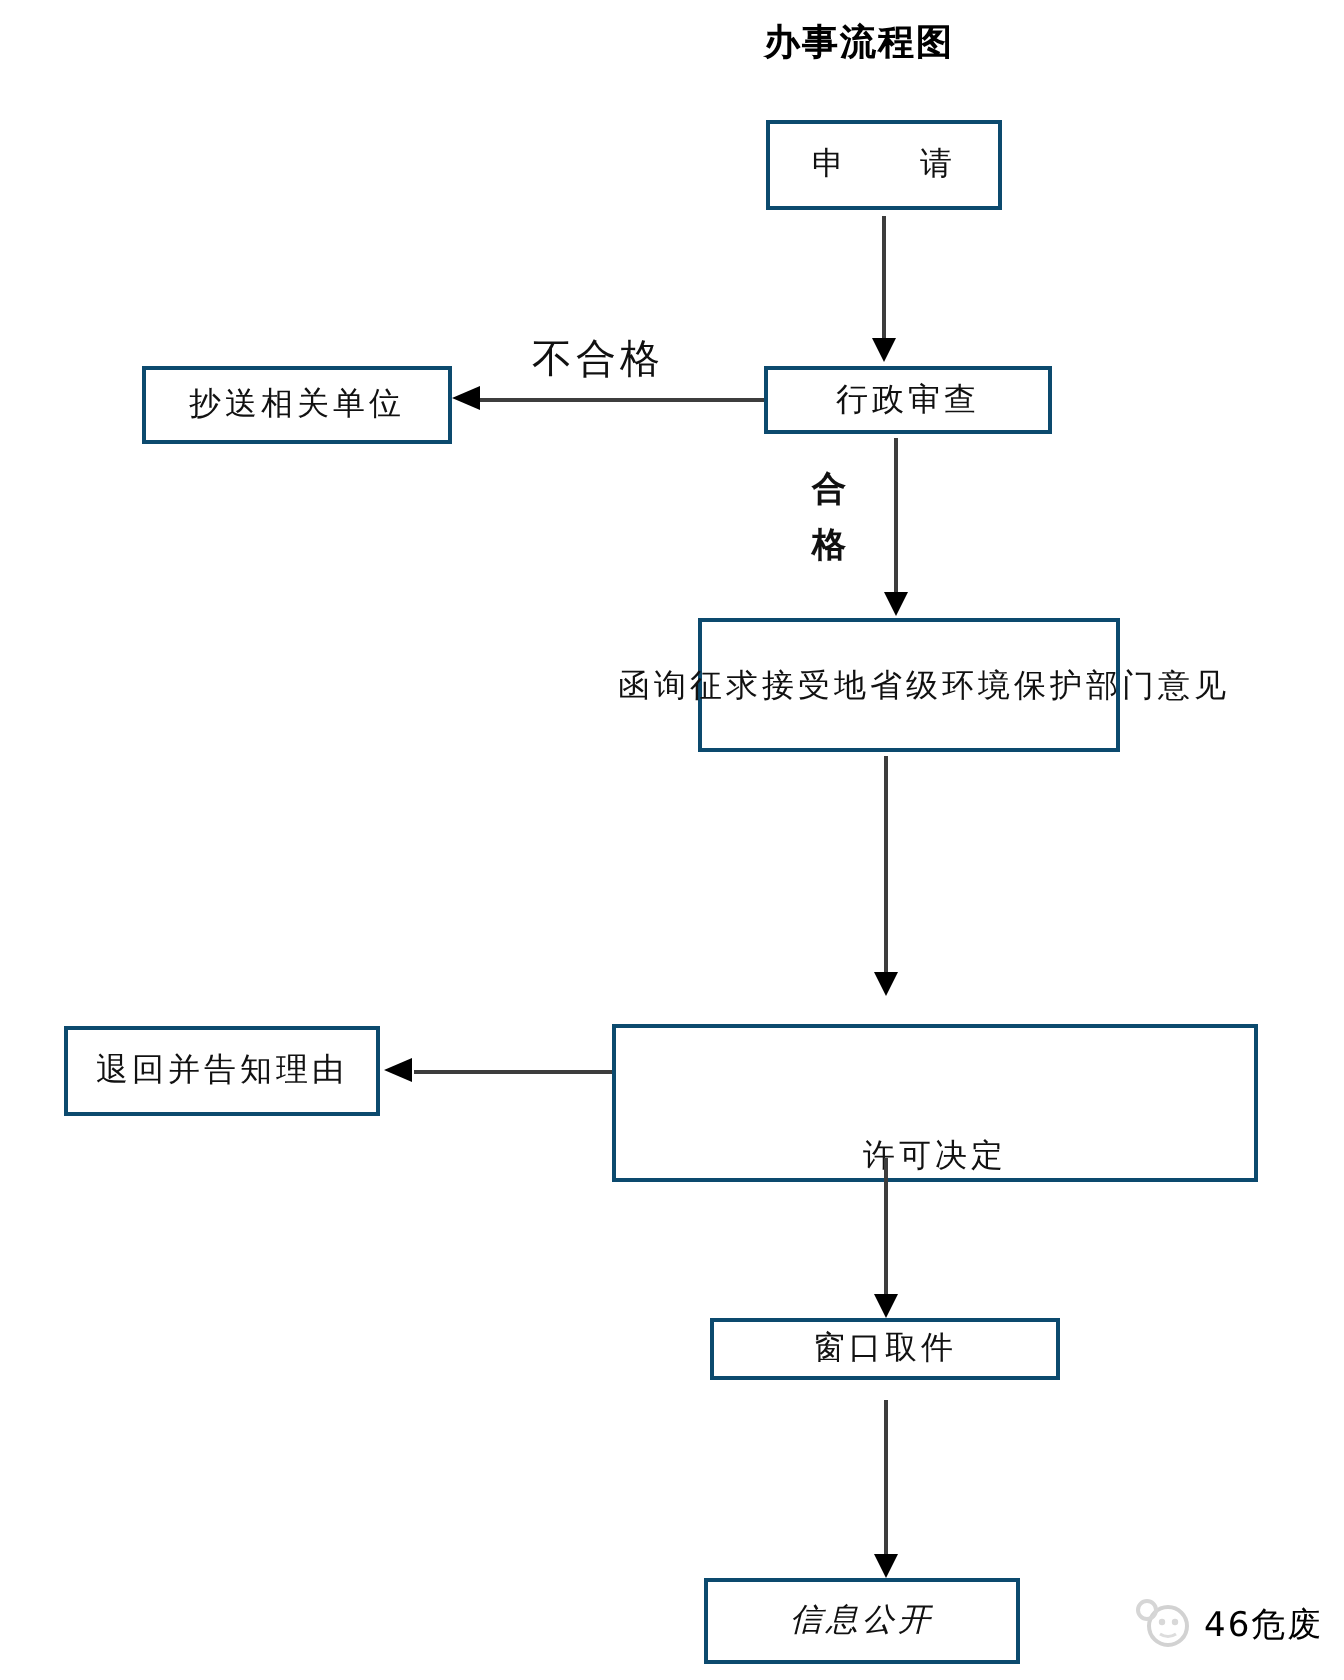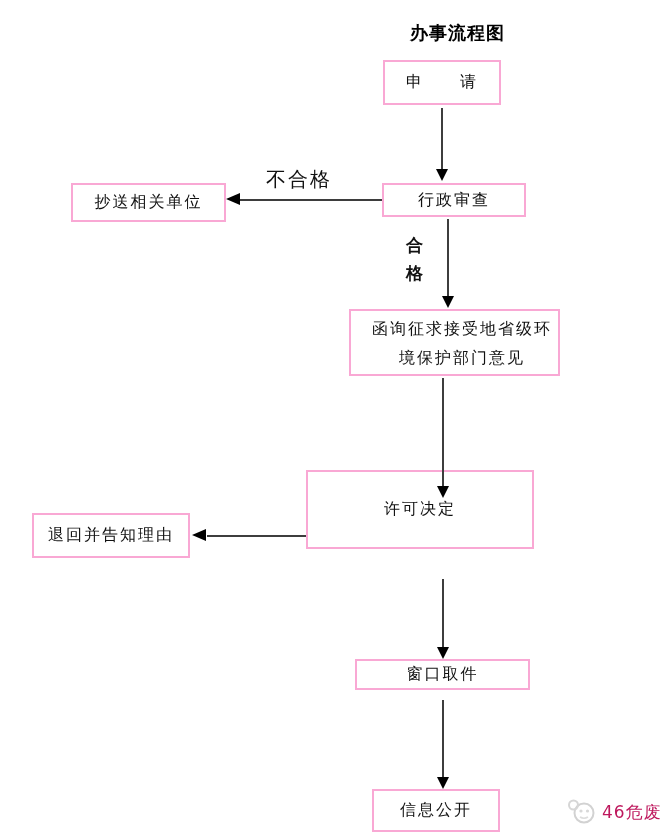--- a/index.html
+++ b/index.html
@@ -15,32 +15,32 @@
     position:absolute;
     font-size:18px;
     font-weight:700;
     letter-spacing:1px;
     color:#000;
     white-space:nowrap;
   }
   .fbox{
     position:absolute;
     box-sizing:border-box;
-    border:2px solid #f9a8d4;
+    border:2px solid #0c4a6e;
     background:#fff;
     display:flex;
     align-items:center;
     justify-content:center;
     font-size:16px;
     letter-spacing:2px;
     color:#111;
     white-space:nowrap;
   }
   .fbox.multi{
-    flex-direction:column;
+    flex-direction:row;
     line-height:29px;
     font-size:16px;
     padding-left:15px;
   }
   .vl{position:absolute;width:2px;background:#3d3d3d;}
   .hl{position:absolute;height:2px;background:#3d3d3d;}
   .ah-down{
     position:absolute;width:0;height:0;
     border-left:6px solid transparent;
     border-right:6px solid transparent;
@@ -71,62 +71,62 @@
   }
   .watermark{
     position:absolute;
     left:566px;top:797px;
     display:flex;
     align-items:center;
     gap:4px;
   }
   .watermark .wm-text{
     font-size:17px;
-    color:#be185d;
+    color:#000000;
     letter-spacing:1px;
     white-space:nowrap;
   }
 </style>
 </head>
 <body>
 
 <div id="canvas">
 
-  <div class="title" style="left:382px;top:21px;margin-left:28px;">办事流程图</div>
+  <div class="title" style="left:382px;top:9px;">办事流程图</div>
 
   <div class="fbox" style="left:383px;top:60px;width:118px;height:45px;">
     <span>申　　请</span>
   </div>
 
   <div class="fbox" style="left:382px;top:183px;width:144px;height:34px;">
     <span>行政审查</span>
   </div>
 
   <div class="fbox" style="left:71px;top:183px;width:155px;height:39px;">
     <span>抄送相关单位</span>
   </div>
 
   <div class="fbox multi" style="left:349px;top:309px;width:211px;height:67px;">
     <span>函询征求接受地省级环</span>
     <span>境保护部门意见</span>
   </div>
 
-  <div class="fbox" style="left:306px;top:470px;width:228px;height:79px;">
+  <div class="fbox" style="left:306px;top:512px;width:323px;height:79px;align-items:flex-end;">
     <span>许可决定</span>
   </div>
 
   <div class="fbox" style="left:32px;top:513px;width:158px;height:45px;">
     <span>退回并告知理由</span>
   </div>
 
   <div class="fbox" style="left:355px;top:659px;width:175px;height:31px;">
     <span>窗口取件</span>
   </div>
 
-  <div class="fbox" style="left:372px;top:789px;width:128px;height:43px;">
+  <div class="fbox" style="left:352px;top:789px;width:158px;height:43px;font-style:italic;">
     <span>信息公开</span>
   </div>
 
   <div class="vl" style="left:441px;top:108px;height:62px;"></div>
   <div class="ah-down" style="left:436px;top:169px;"></div>
 
   <div class="hl" style="left:240px;top:199px;width:142px;"></div>
   <div class="ah-left" style="left:226px;top:193px;"></div>
   <div class="edge-label" style="left:266px;top:166px;">不合格</div>
 

